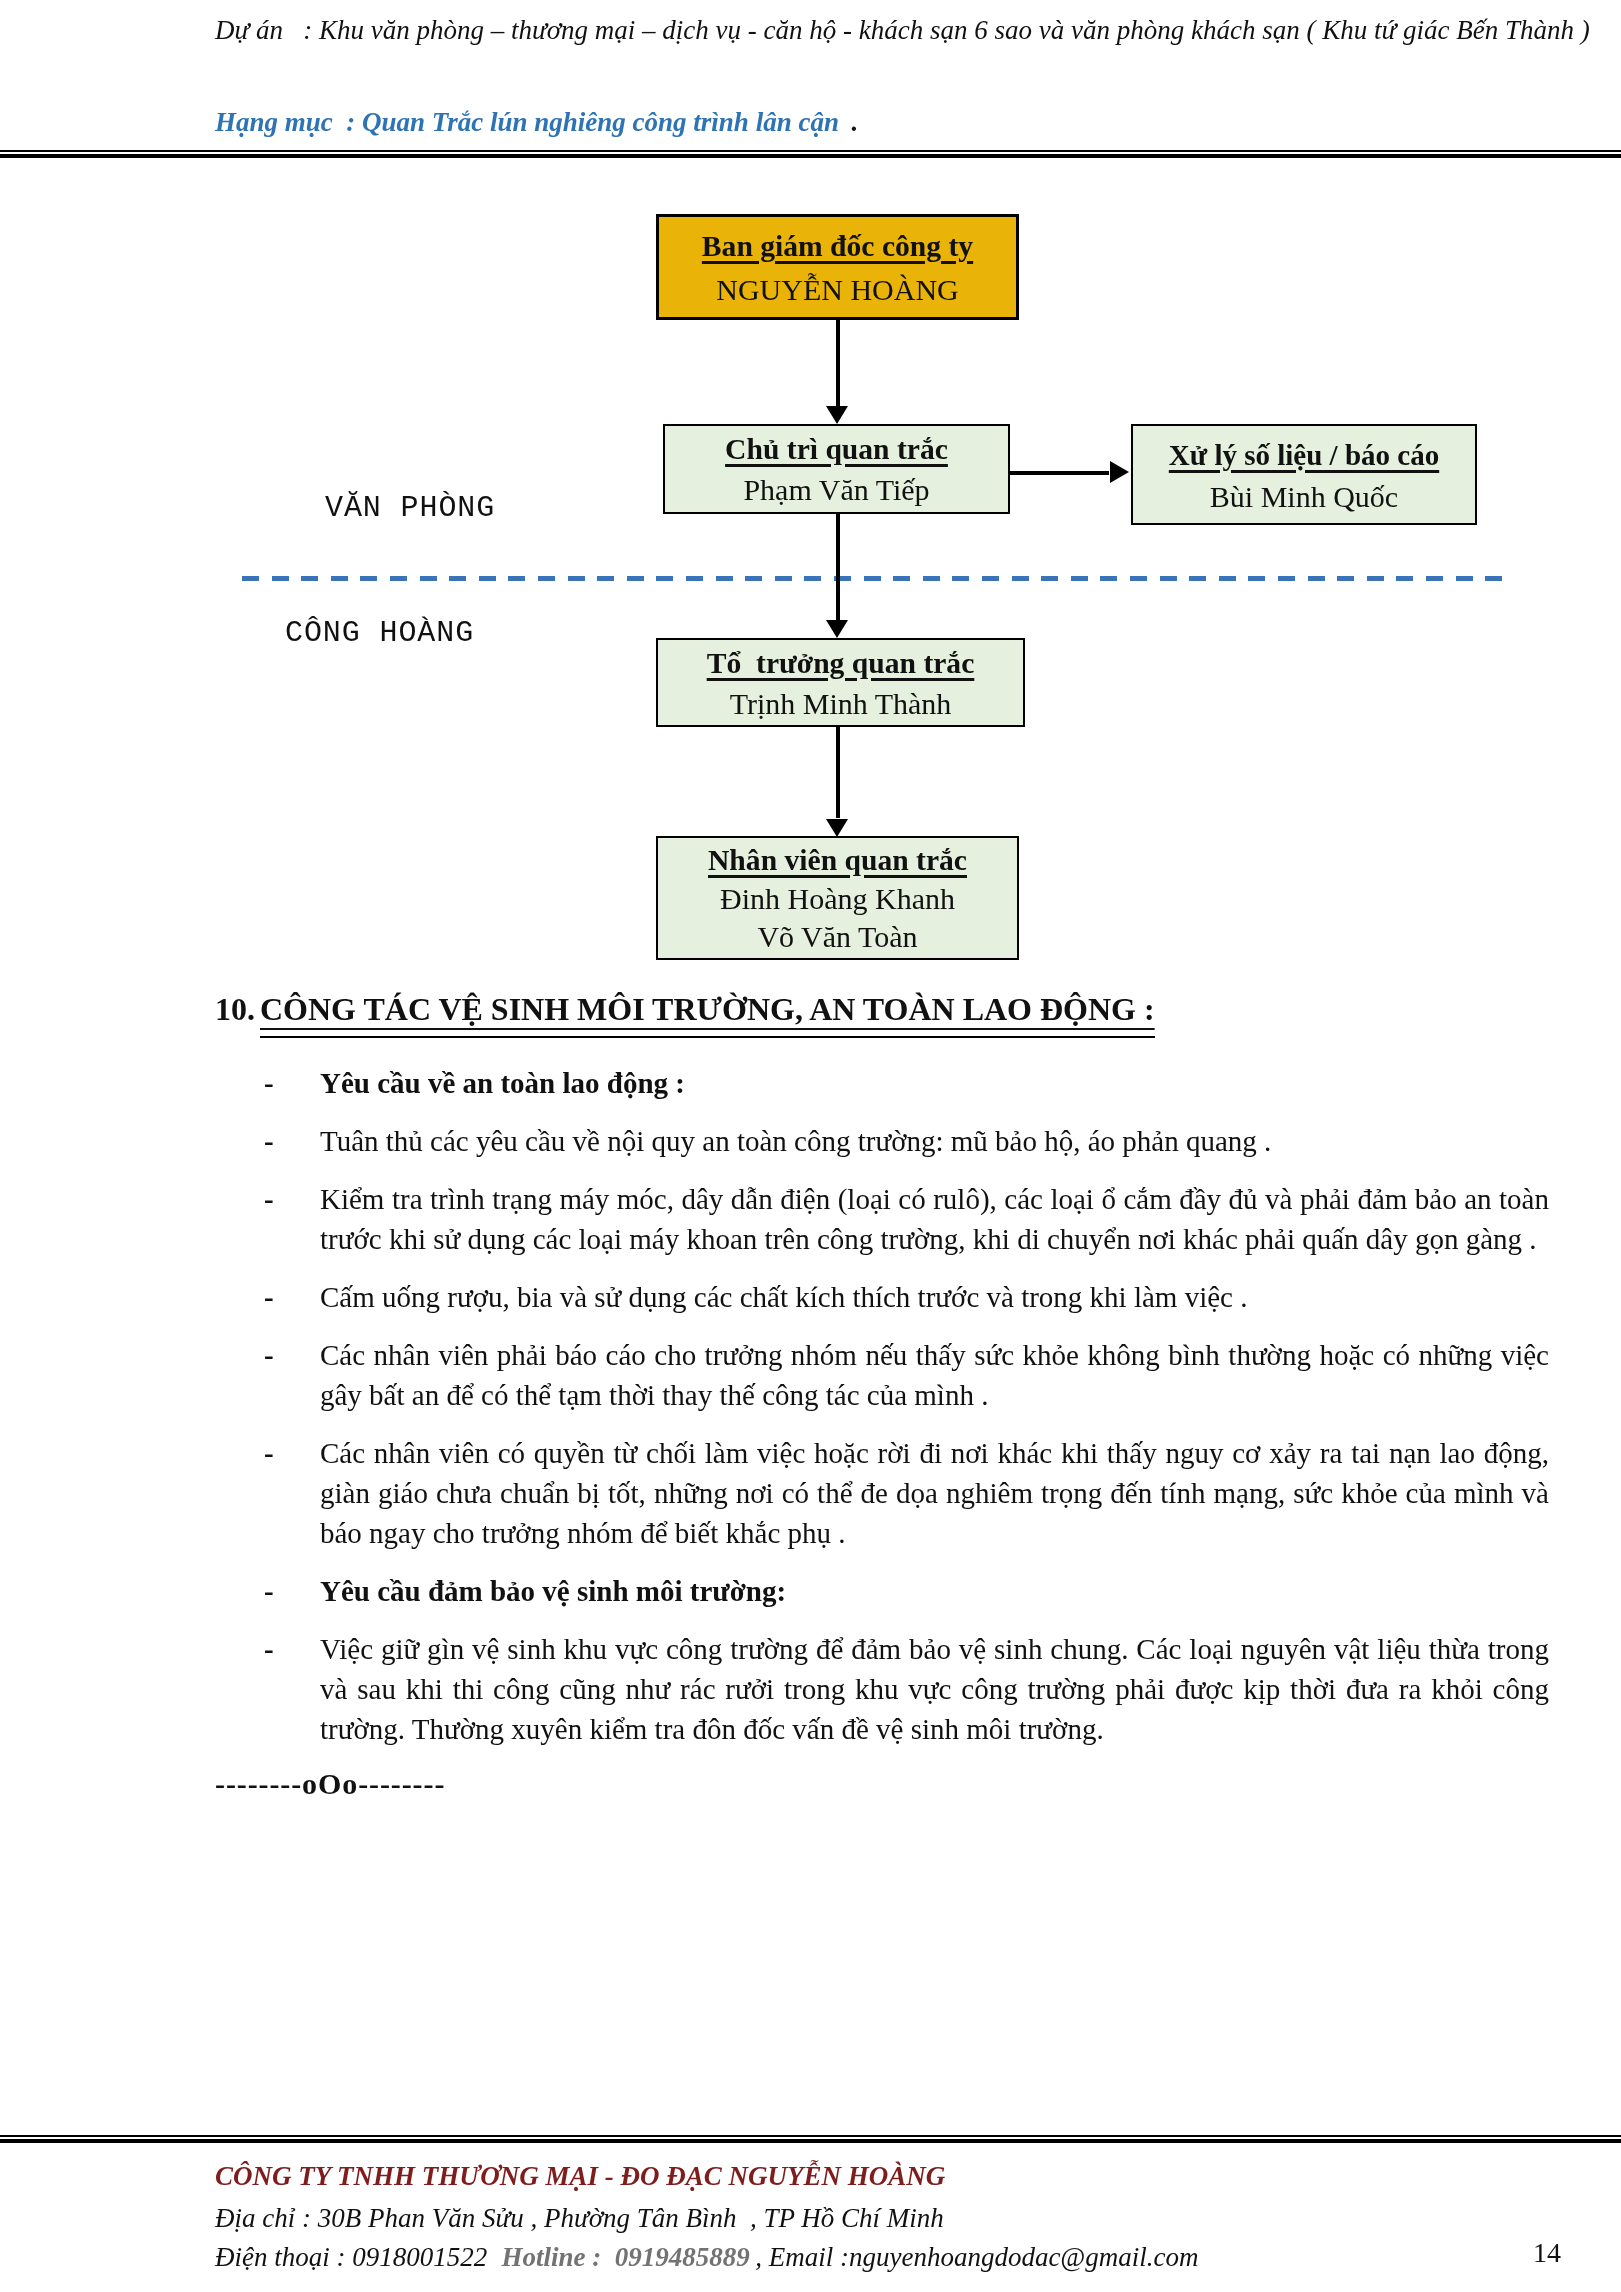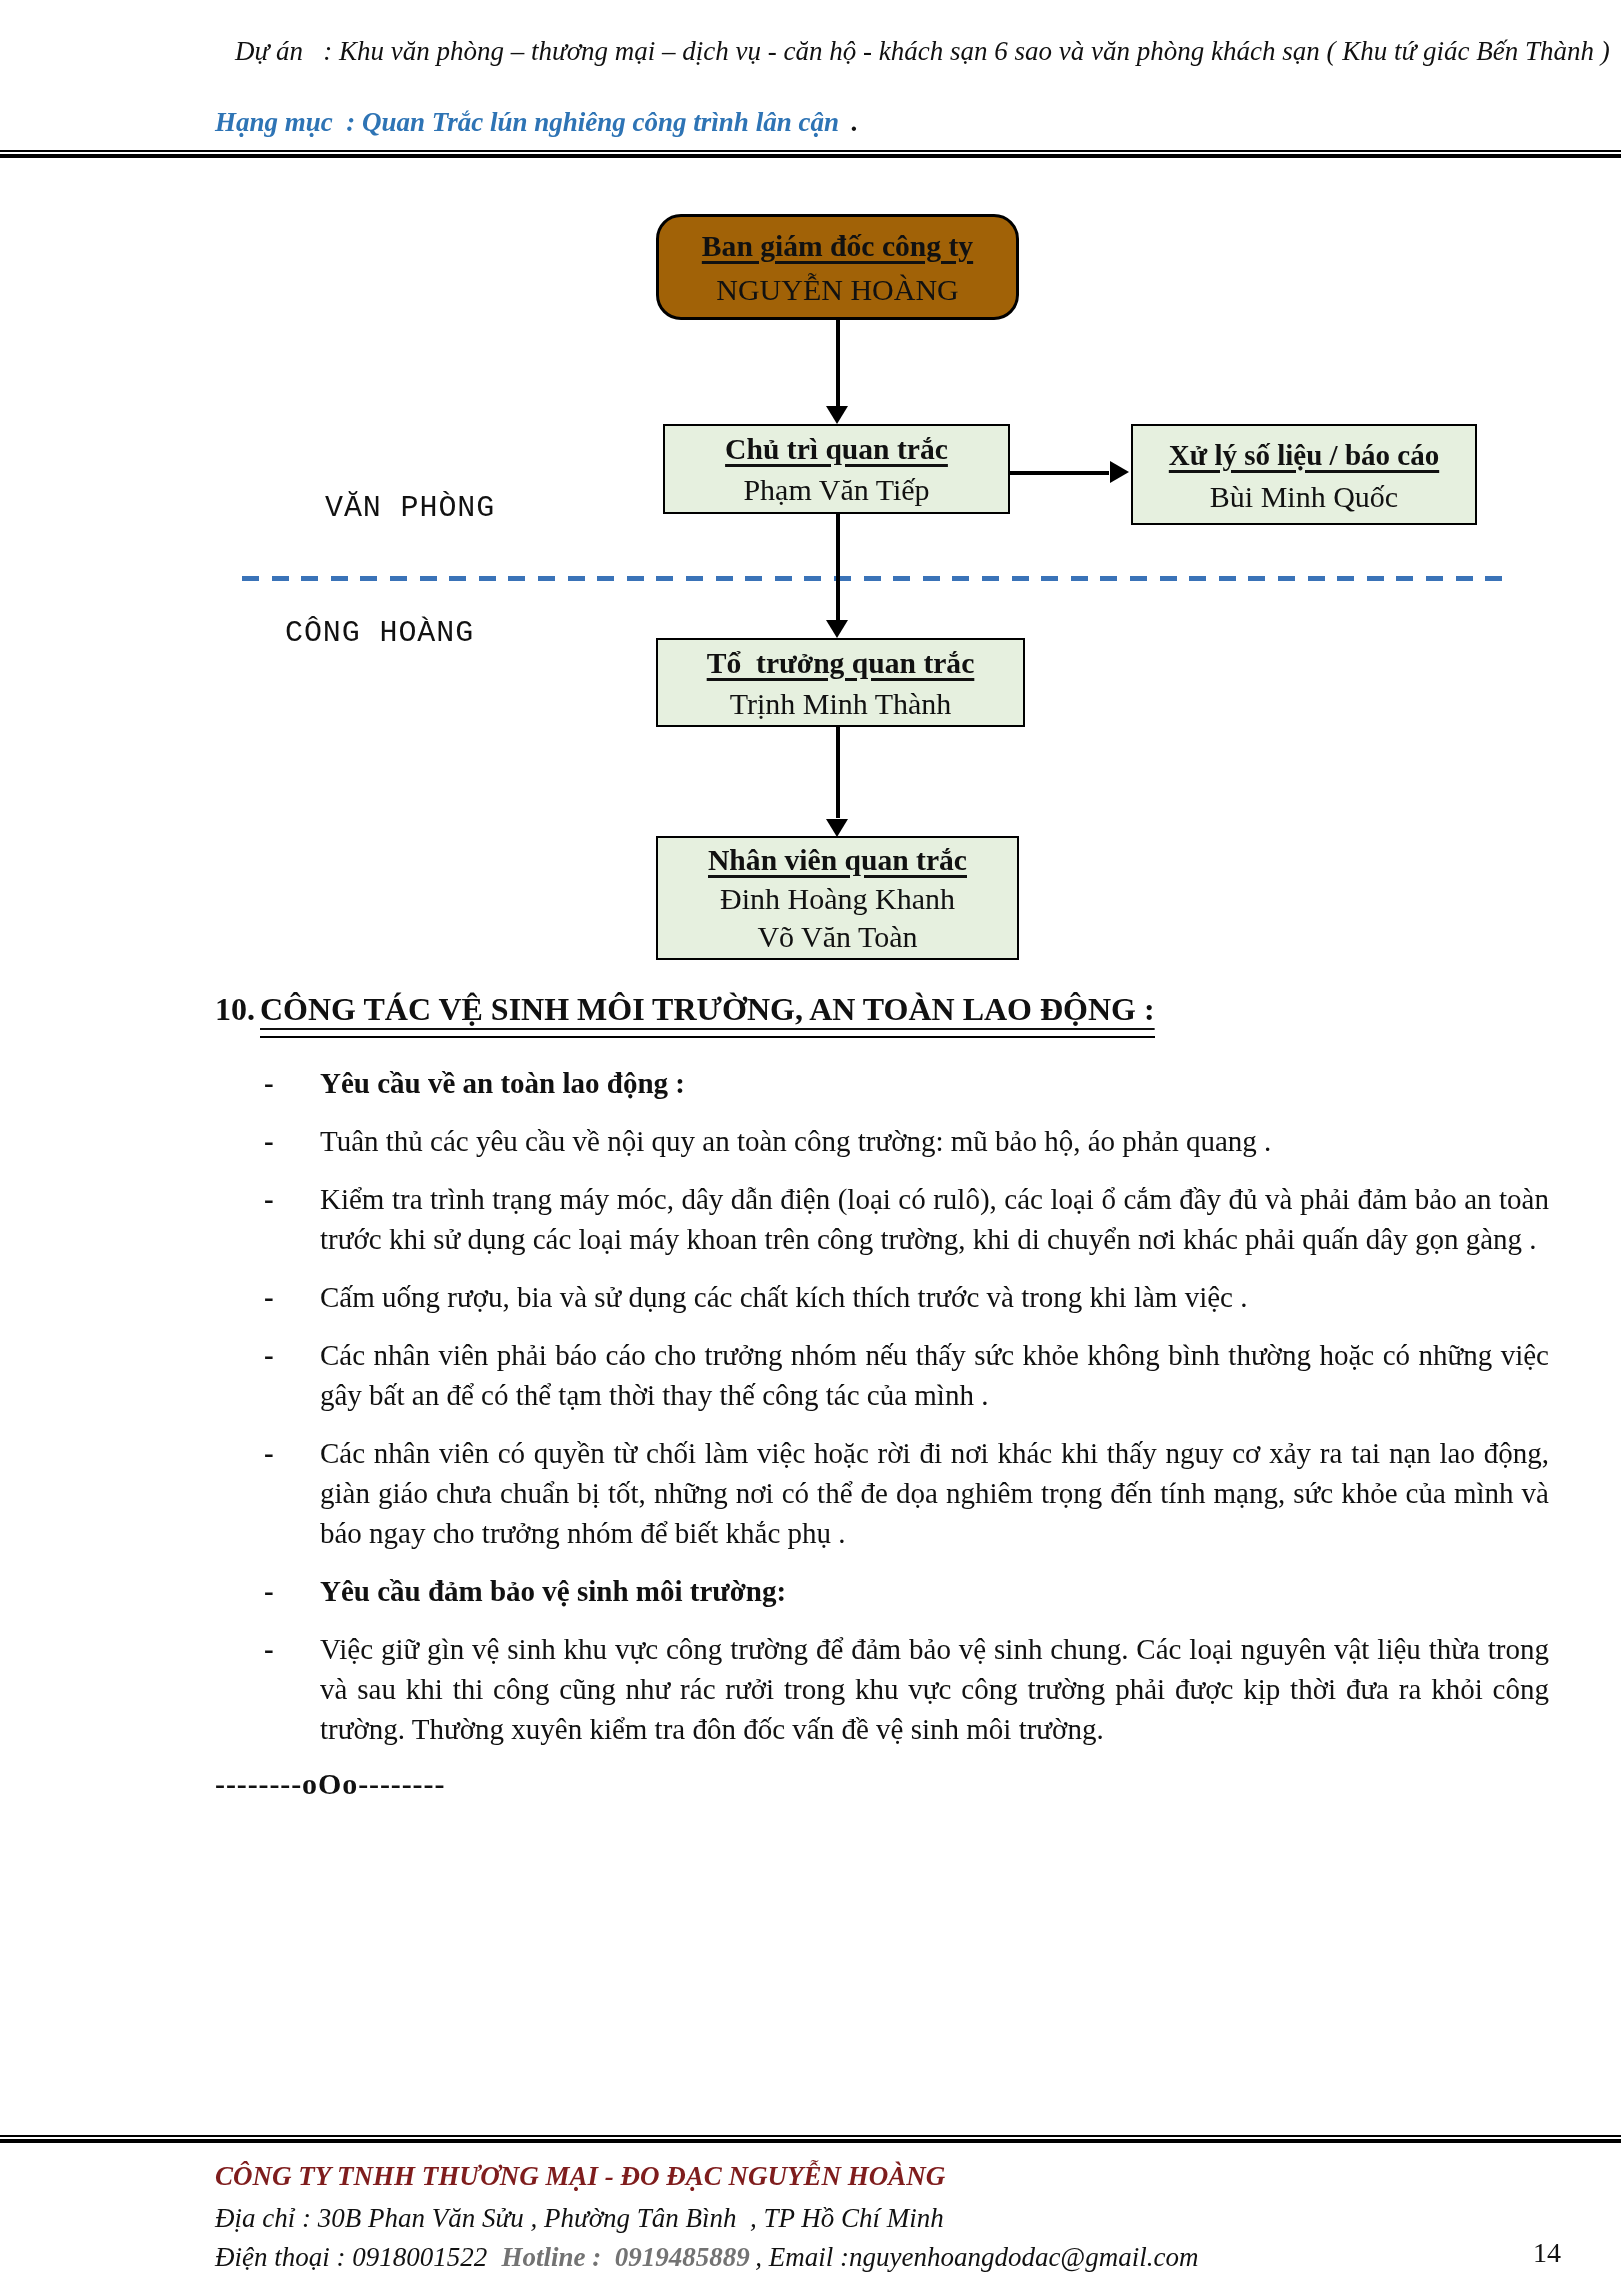--- a/index.html
+++ b/index.html
@@ -4,35 +4,35 @@
 <style>
   html,body { margin:0; padding:0; background:#ffffff; }
   .page {
     position:relative; width:1621px; height:2293px; background:#ffffff;
     font-family:"Liberation Serif","DejaVu Serif",serif; color:#111111; overflow:hidden;
   }
   .pre { white-space:pre-wrap; }
 
   
   .hdr-line { position:absolute; left:215px; font-style:italic; font-size:27px; line-height:36px; }
-  .hdr-1 { top:33px;margin-left:20px; }
+  .hdr-1 { top:12px; }
   .hdr-2 { top:64px; }
   .hdr-3 { top:104px; font-weight:bold; color:#2E74B5;font-family:Liberation Serif, serif; }
   .hdr-3 .suffix { color:#111111; font-weight:bold; margin-left:12.5px; }
 
   .rule { position:absolute; left:0; width:1621px; height:8px;
           background:linear-gradient(#000 0 1.8px, transparent 1.8px 3.6px, #000 3.6px 8px); }
   .rule-top { top:150px; }
   .rule-bottom { top:2135px; }
 
   
   .obox { position:absolute; box-sizing:border-box; border:2.7px solid #000;
           display:flex; flex-direction:column; justify-content:center; align-items:center;
           text-align:center; }
-  .obox.gold  { background:#a16207; border-width:3.6px;border-radius:25px; }
+  .obox.gold  { background:#eab308; border-width:3.6px; }
   .obox.green { background:#E6F0DF; }
   .obox-title { font-weight:bold; font-size:29.6px; line-height:45px;
                 text-decoration:underline; text-decoration-thickness:2.7px; text-underline-offset:5.4px; }
   .obox-name  { font-size:30px; line-height:41px; }
 
   .zone-label { position:absolute; font-size:30px; letter-spacing:0.9px;font-family:Liberation Mono, monospace; }
 
   .varrow-line { position:absolute; width:3.6px; background:#000; }
   .arrow-head-down { position:absolute; width:0; height:0;
       border-left:11.6px solid transparent; border-right:11.6px solid transparent; border-top:18px solid #000; }

